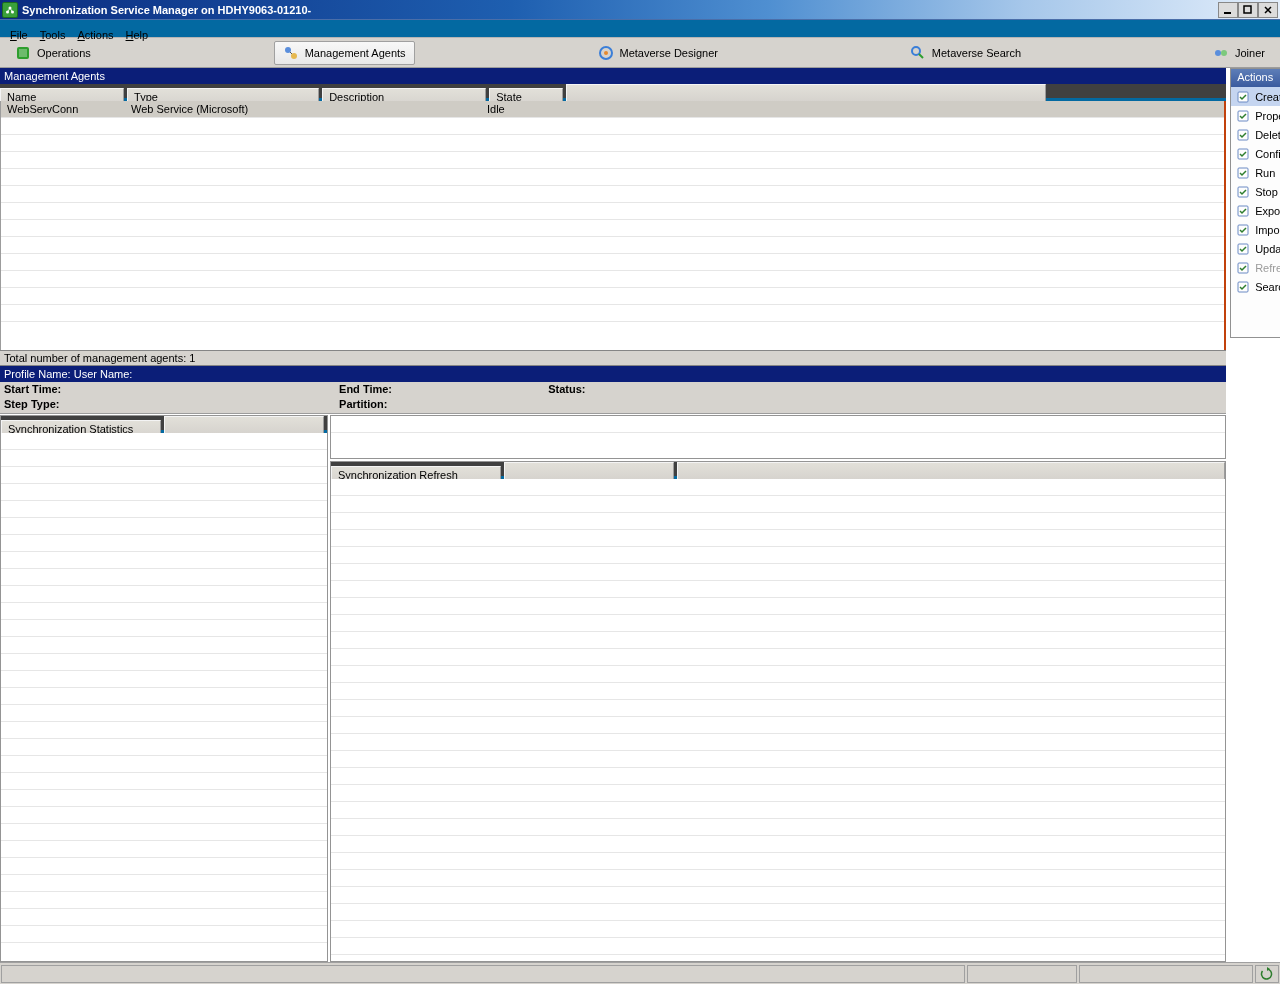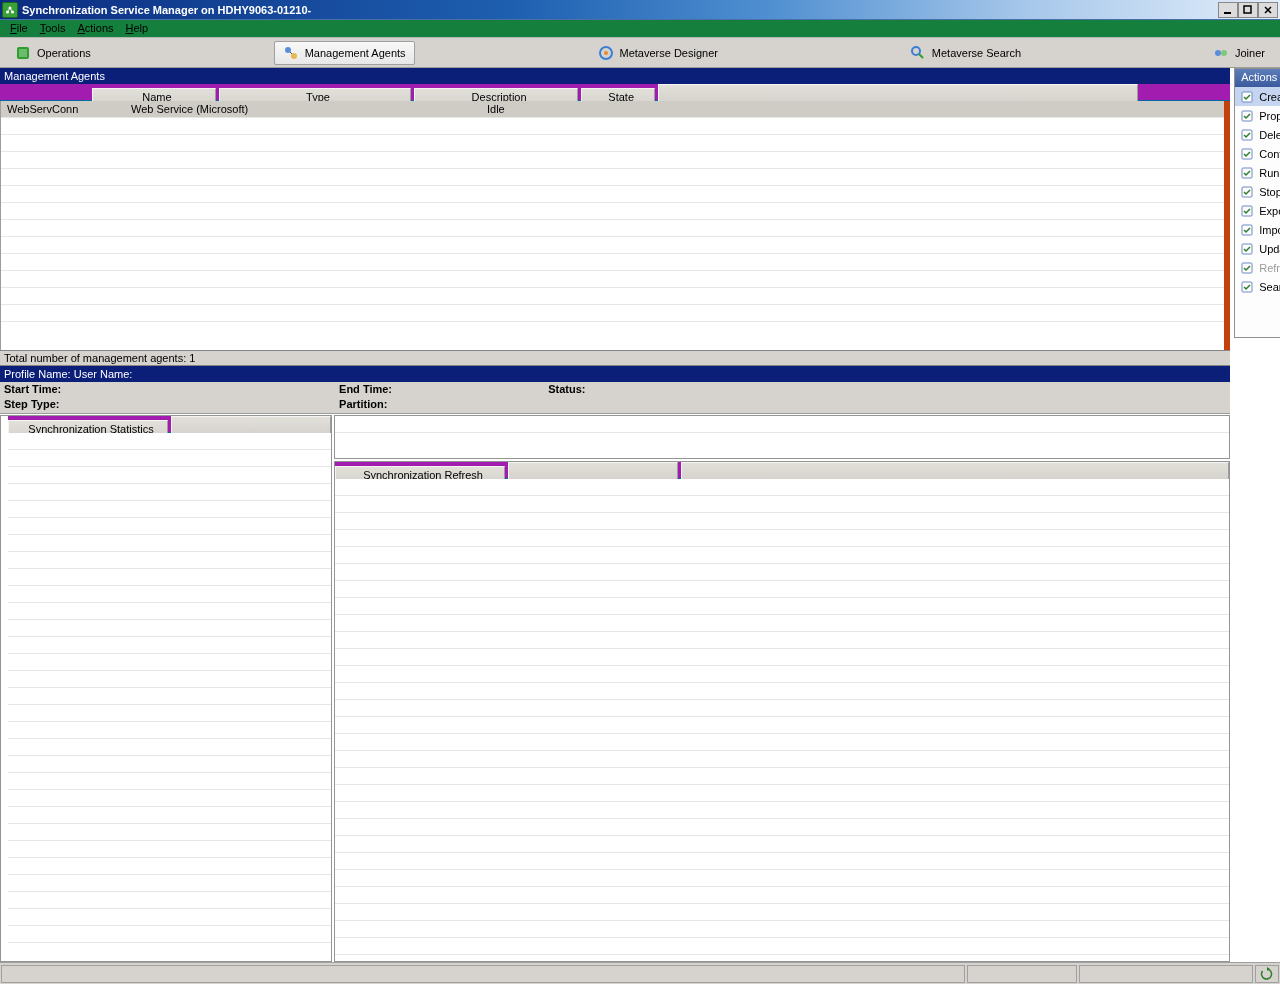--- a/index.html
+++ b/index.html
@@ -9,57 +9,57 @@
     background: linear-gradient(to right, #0b2c80, #1e5fb0 40%, #4f8fd1 60%, #a6c7ea 80%, #e3eefb);
     color:#fff; font-weight:bold; display:flex; align-items:center; padding:0 2px;
     border-bottom:1px solid #4a6ea9;
   }
   .titlebar .ticon { width:16px; height:16px; background:#3aa03a; border:1px solid #1c6b1c; border-radius:2px; margin-right:4px; display:inline-flex; align-items:center; justify-content:center;}
   .titlebar .ticon svg { width:10px; height:10px; }
   .title-text { flex:1; }
   .winbtns { display:flex; gap:0; }
   .wbtn { width:20px; height:16px; background:#dcdcdc; border:1px solid #888; display:flex; align-items:center; justify-content:center; color:#000; font-size:10px;}
   .menubar {
-    height:18px; background:#15803d; border-bottom:1px solid #b5b5b5; padding:1px 4px; display:flex; gap:0;
+    height:18px; background:#0369a1; border-bottom:1px solid #b5b5b5; padding:8px 4px; display:flex; gap:0;
   }
   .menuitem { padding:1px 6px; cursor:default; }
   .menuitem .ul { text-decoration: underline; }
   .toolbar {
     height:30px; background:#d6d3ce; border-bottom:1px solid #9c9c9c; display:flex; align-items:center; padding:2px 6px; gap:12px;justify-content:space-between;
   }
   .toolbtn {
     display:flex; align-items:center; gap:6px; padding:2px 8px; height:24px; cursor:default;
     border:1px solid transparent; border-radius:2px;
   }
   .toolbtn.active { border:1px solid #a0a0a0; background:linear-gradient(#f8f8f8,#e8e8e8); }
   .tb-ico { width:16px; height:16px; display:inline-flex; align-items:center; justify-content:center;}
 
   .section-title {
     height:16px; line-height:16px; color:#fff; background:#0b1e78; padding-left:4px; font-size:11px;
   }
   .headerrow {
-    background:#a21caf; height:17px; border-bottom:1px solid #0369a1;text-align:center;
+    background:#404040; height:17px; border-bottom:3px solid #0369a1;
   }
   .colhdr {
     display:inline-block; height:17px; line-height:17px; padding-left:6px;
     border-right:1px solid #9c9c9c; border-top:1px solid #f4f4f4; border-left:1px solid #f4f4f4;
     background:linear-gradient(#e2e0d9,#d6d3ce);
   }
   .gridrow {
     height:17px; line-height:17px; border-bottom:1px solid #e6e6e6; white-space:nowrap;
   }
   .gridrow.sel { background:#cfccc5; }
   .cell { display:inline-block; padding-left:6px; overflow:hidden; vertical-align:top;}
 
   .content { display:flex; height: calc(984px - 20px - 18px - 30px - 22px);}
   .leftcol { flex:0 0 1050px; display:flex; flex-direction:column;}
   .rightcol { flex:0 0 190px; margin-left:4px;}
   
   .ma-grid-wrap { height: 266px; display:flex; flex-direction:column; }
-  .ma-grid-body { flex:1; overflow:hidden; border-left:1px solid #9c9c9c; border-right:6px solid #c2410c;}
+  .ma-grid-body { flex:1; overflow:hidden; border-left:1px solid #9c9c9c; border-right:2px solid #c2410c;}
   .total-bar { background:#d6d3ce; border-top:1px solid #858585; border-bottom:1px solid #858585; padding:1px 4px; height:16px;}
   
   .profile-bar { background:#d6d3ce; border-bottom:1px solid #9c9c9c; padding:1px 4px; height:32px;}
   .profile-bar .pb-row { height:15px;}
   .pb-lab { font-weight:bold; display:inline-block;}
   
   .bottom-split { display:flex; flex:1; gap:2px; margin-top:1px;}
   .bottom-left { flex:0 0 328px; display:flex; flex-direction:column;}
   .bottom-right { flex:1; display:flex; flex-direction:column; gap:2px;}
   
@@ -216,21 +216,21 @@
         <span class="pb-lab">Status:</span>
       </div>
       <div class="pb-row">
         <span class="pb-lab" style="width:332px">Step Type:</span>
         <span class="pb-lab">Partition:</span>
       </div>
     </div>
 
     <div class="bottom-split">
       <div class="bottom-left">
-        <div class="panel" style="flex:1;padding-left:7px;">
+        <div class="panel" style="flex:1;">
           <div class="headerrow" style="white-space:nowrap;">
             <span class="colhdr" style="width:160px">Synchronization Statistics</span>
             <span class="colhdr" style="width:160px"></span>
           </div>
           <div class="pn-body" id="sync-stats-body">
               <div class="gridrow"></div>
               <div class="gridrow"></div>
               <div class="gridrow"></div>
               <div class="gridrow"></div>
               <div class="gridrow"></div>

